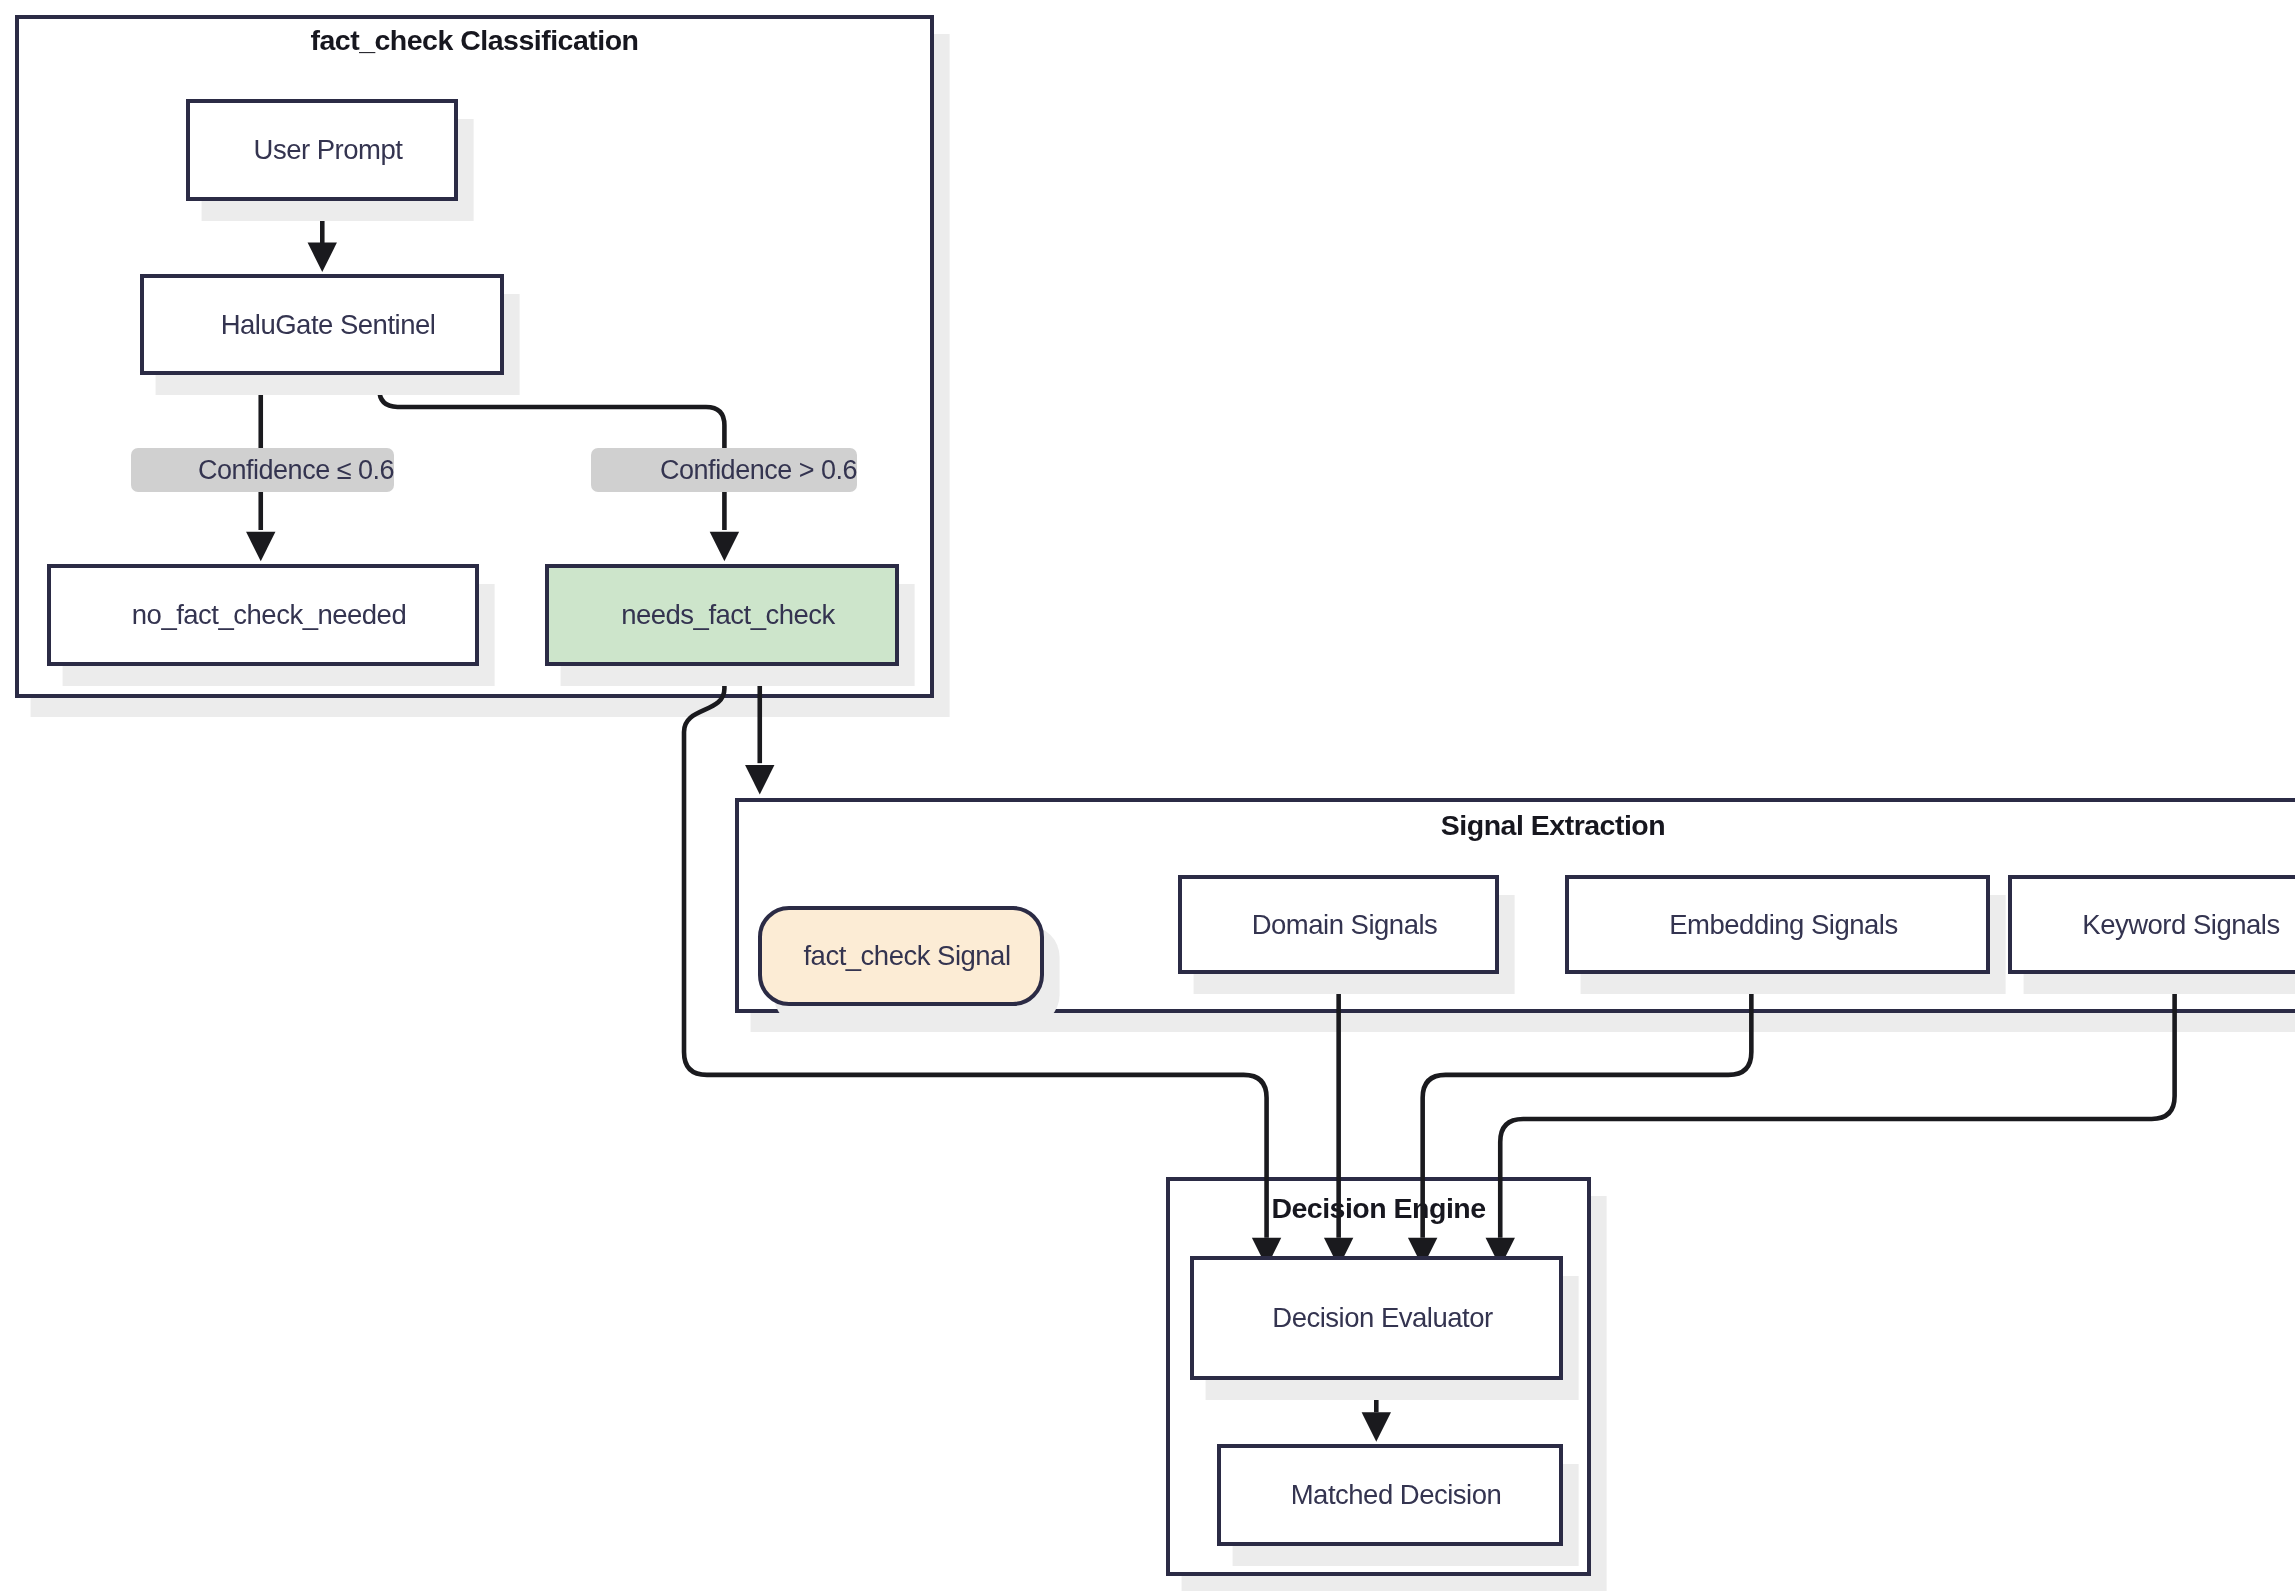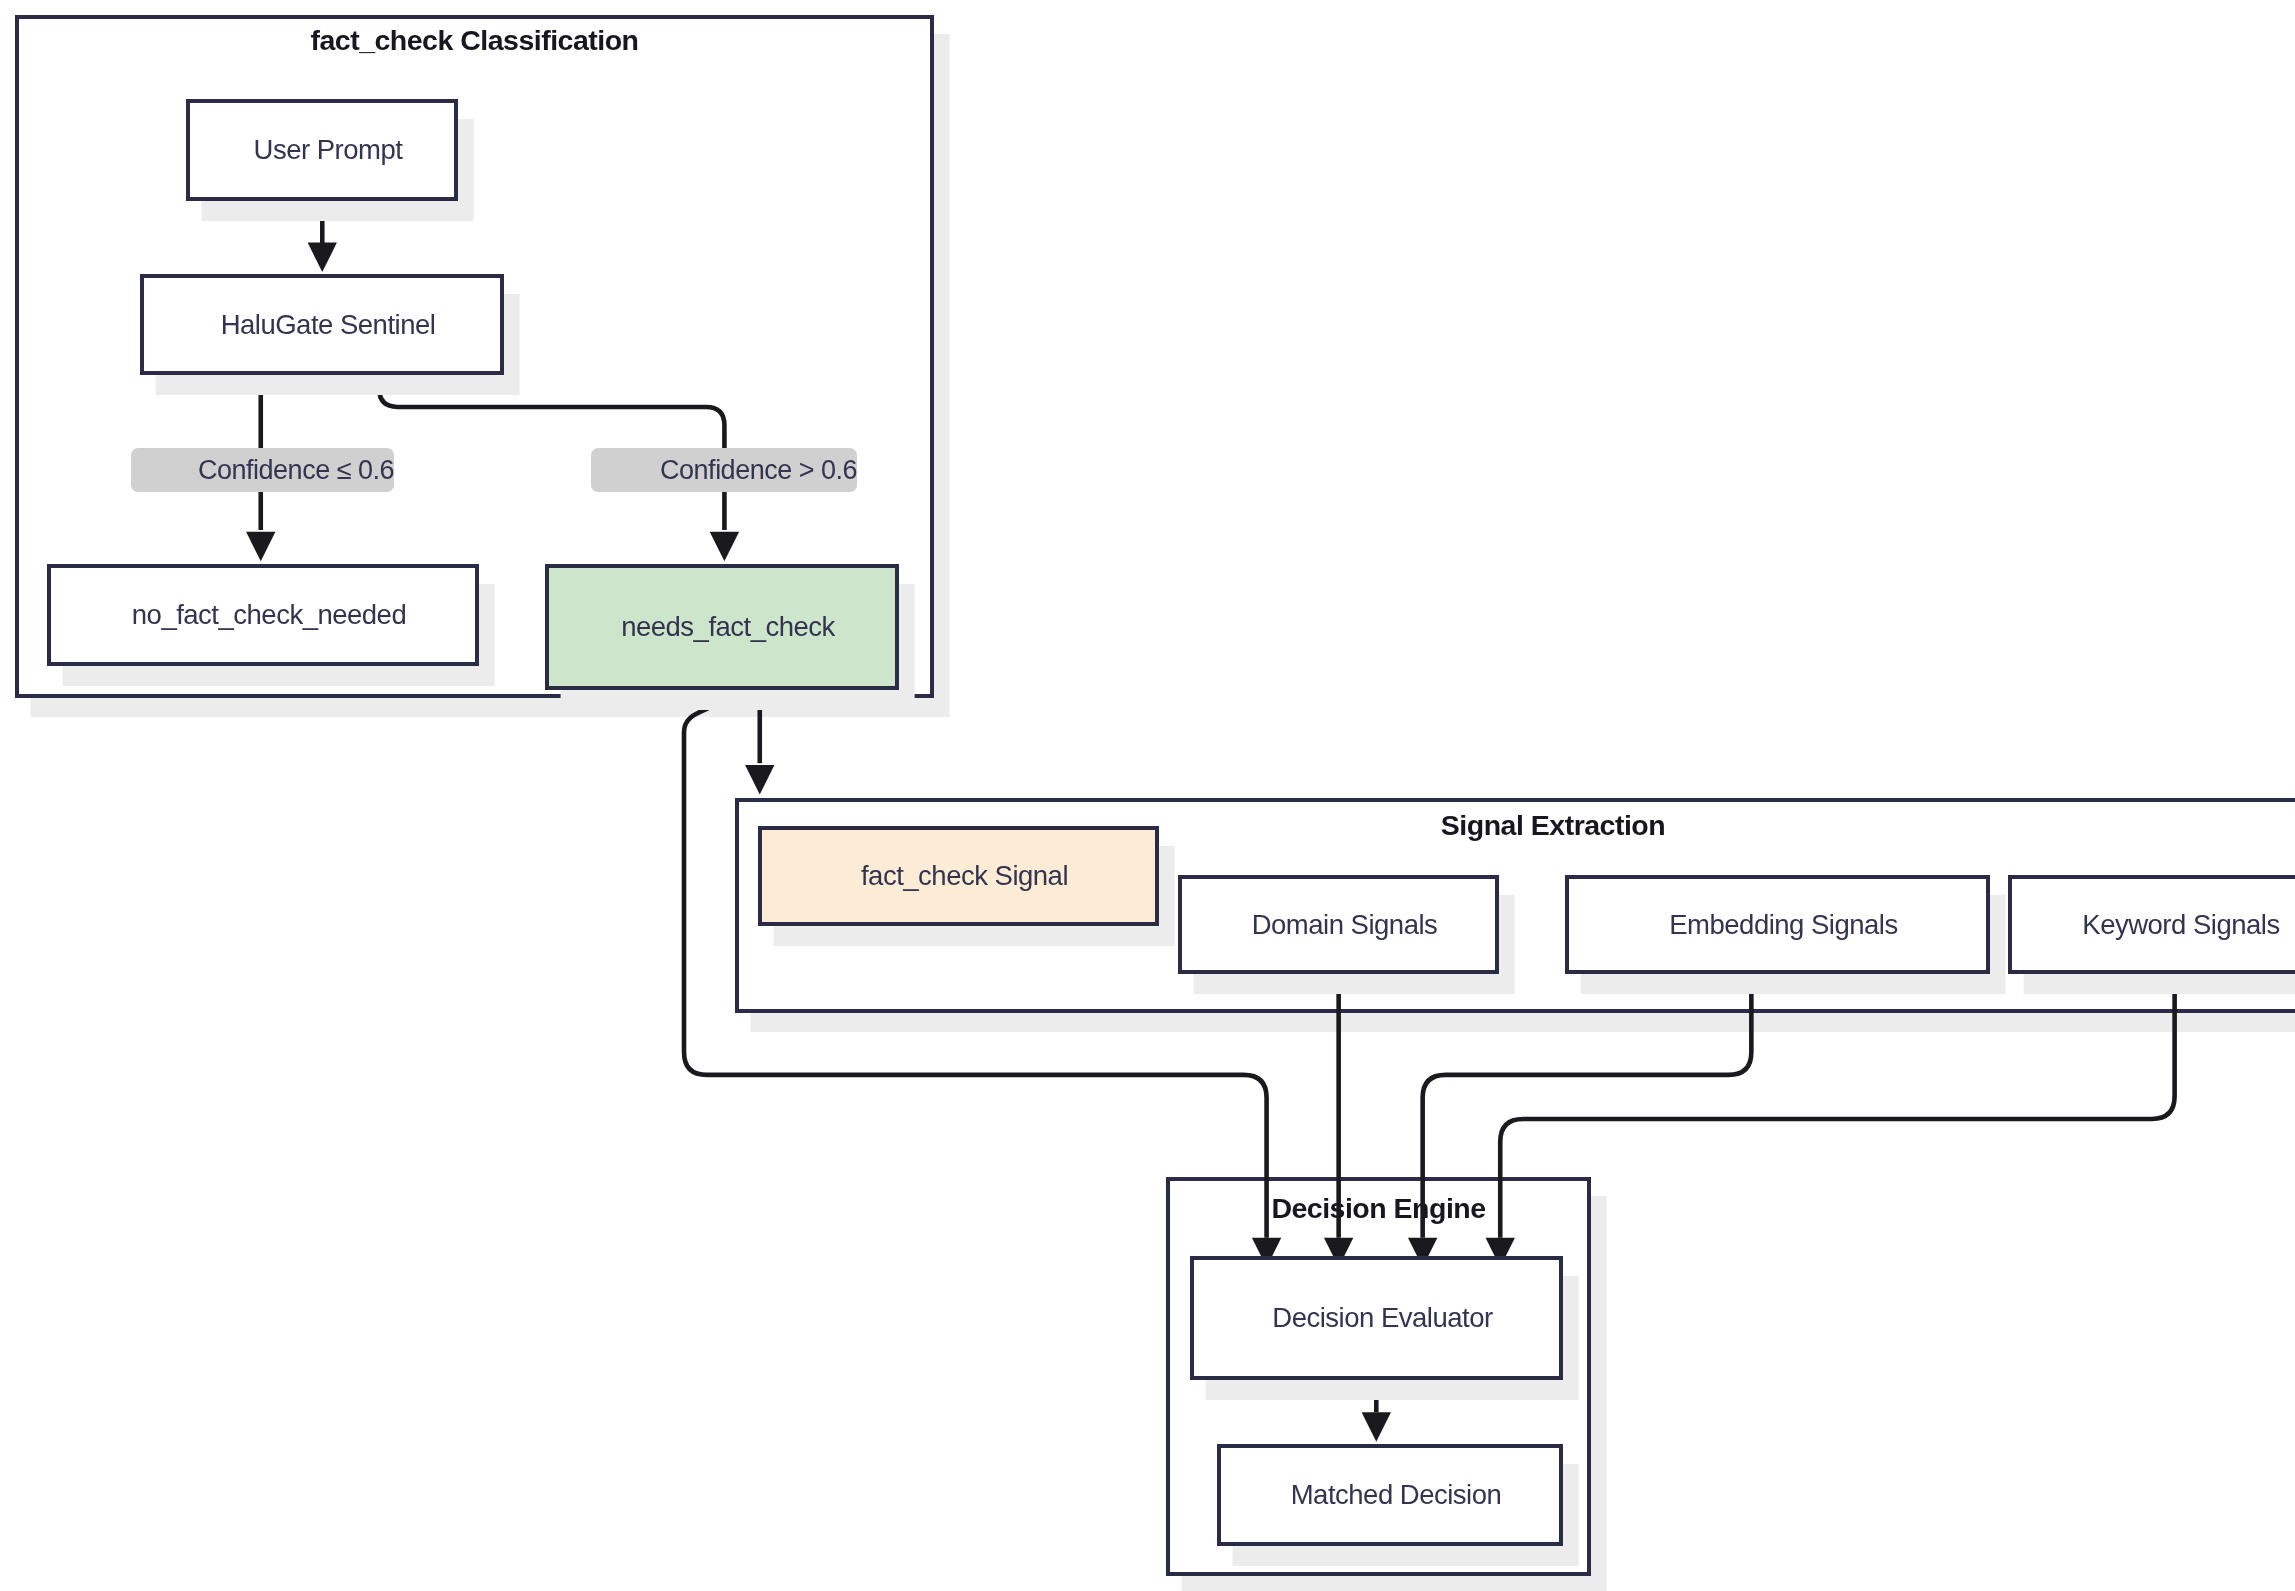--- a/index.html
+++ b/index.html
@@ -134,25 +134,25 @@
   </div>
 
   <div class="node" style="left:140px; top:274px; width:364px; height:101px;">
     <span class="node-label">HaluGate Sentinel</span>
   </div>
 
   <div class="node" style="left:47px; top:564px; width:432px; height:102px;">
     <span class="node-label">no_fact_check_needed</span>
   </div>
 
-  <div class="node green" style="left:545px; top:564px; width:354px; height:126px;">
+  <div class="node green" style="left:545px; top:564px; width:354px; height:102px;">
     <span class="node-label">needs_fact_check</span>
   </div>
 
-  <div class="node orange" style="left:758px; top:826px; width:401px; height:100px;">
+  <div class="node orange" style="left:758px; top:906px; width:286px; height:100px;border-radius:31px;">
     <span class="node-label">fact_check Signal</span>
   </div>
 
   <div class="node" style="left:1178px; top:875px; width:321px; height:99px;">
     <span class="node-label">Domain Signals</span>
   </div>
 
   <div class="node" style="left:1565px; top:875px; width:425px; height:99px;">
     <span class="node-label">Embedding Signals</span>
   </div>

